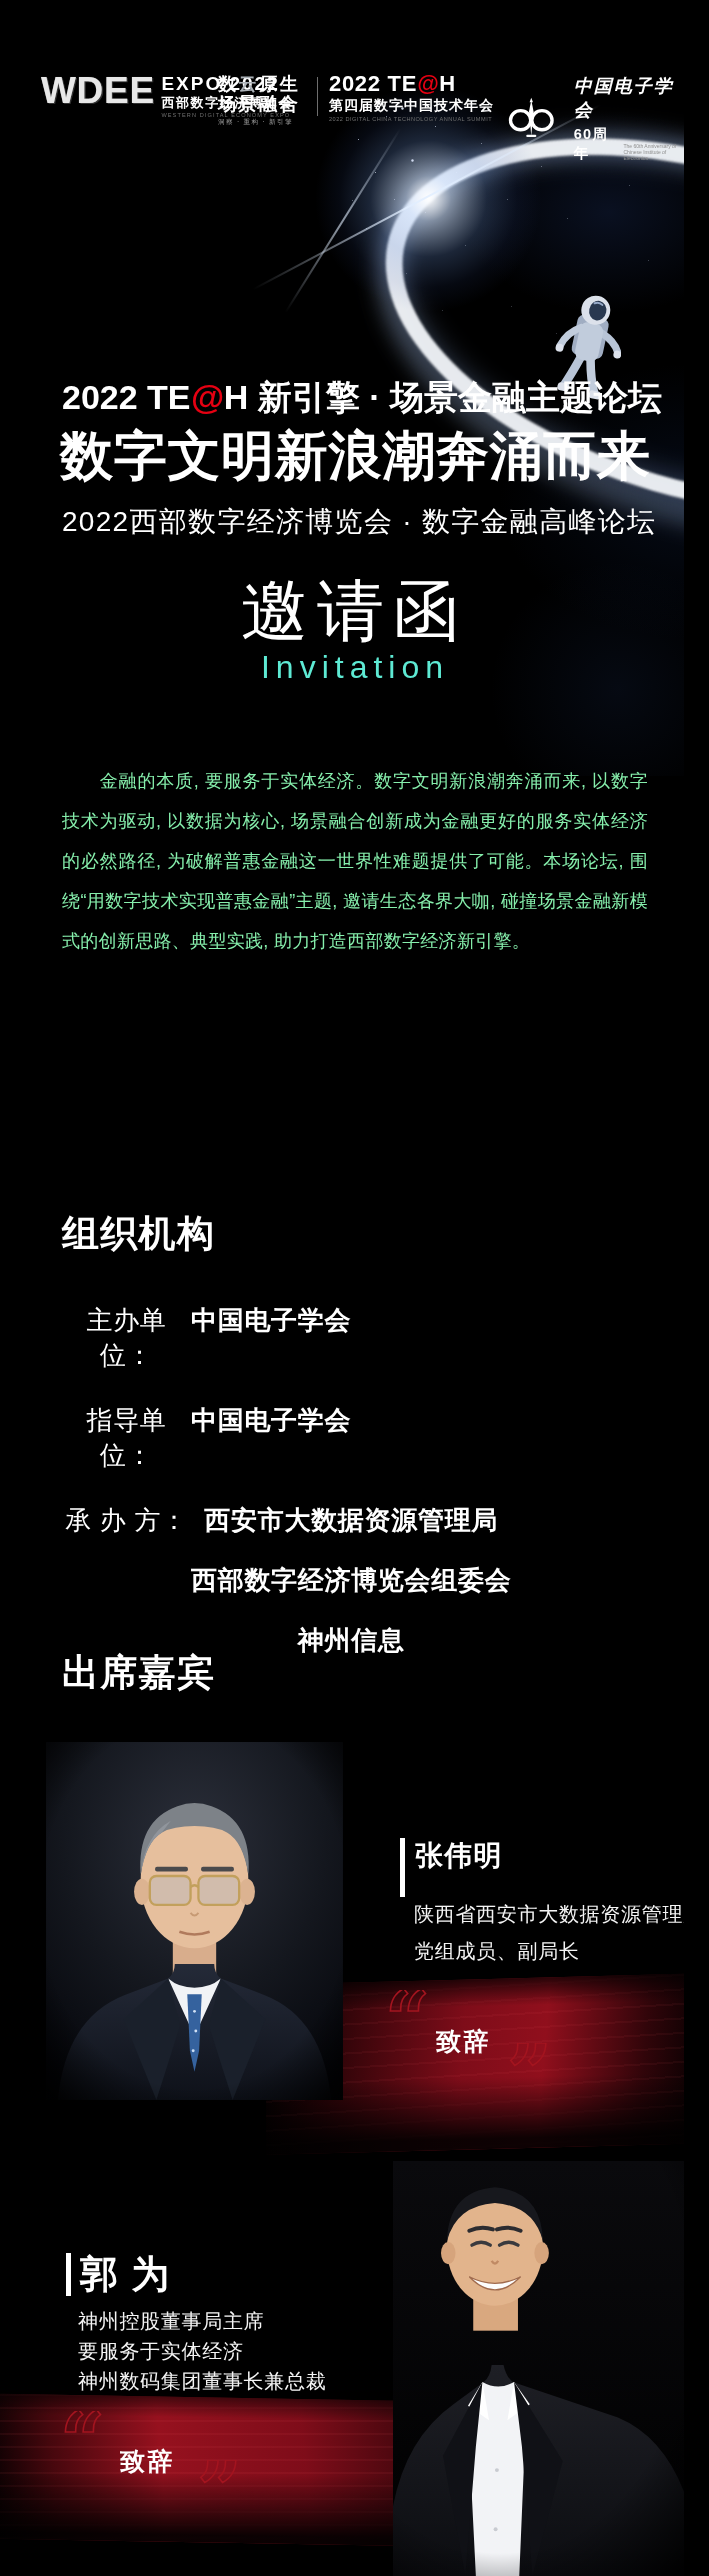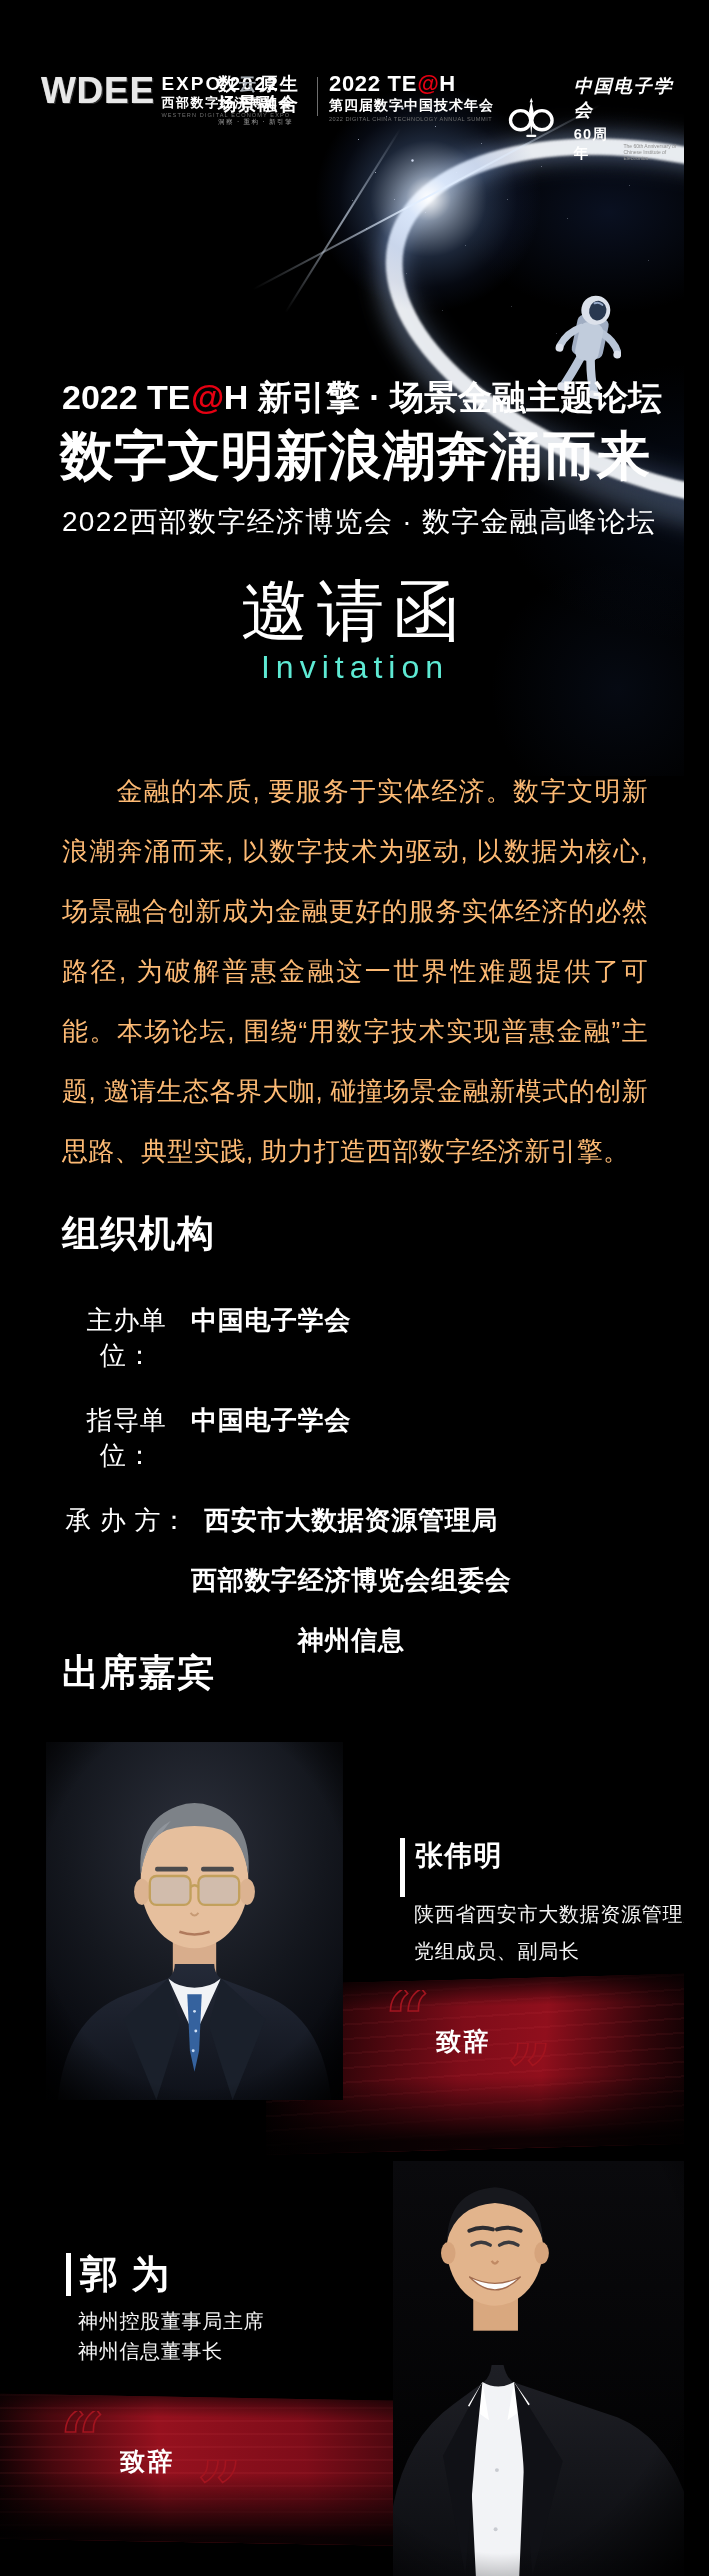--- a/index.html
+++ b/index.html
@@ -75,22 +75,22 @@
   .title1{left:62px;top:375px;font-size:34px;font-weight:800;letter-spacing:0;white-space:nowrap;text-align:right;}
   .title1 .logo-t{font-weight:900;}
   .main-title{left:60px;top:421px;font-size:53px;font-weight:900;letter-spacing:0.7px;white-space:nowrap;}
   .subtitle{left:62px;top:503px;font-size:28px;font-weight:500;letter-spacing:1.3px;white-space:nowrap;}
   
   .invite{left:0;top:578px;width:710px;text-align:center;}
   .invite-cn{font-size:67px;font-weight:300;letter-spacing:9.2px;line-height:1.0;
     font-family:"DejaVu Sans","Liberation Sans",sans-serif;}
   .invite-en{font-size:32px;font-weight:300;letter-spacing:6px;margin-top:4px;color:#5eead4;}
   
-  .intro{left:62px;top:761px;width:586px;font-size:26px;line-height:60px;
-    text-align:justify;text-indent:2.1em;letter-spacing:0.3px;font-weight:500;color:#fdba74;}
+  .intro{left:62px;top:761px;width:586px;font-size:18px;line-height:40px;
+    text-align:justify;text-indent:2.1em;letter-spacing:0.3px;font-weight:500;color:#86efac;}
   
   .sec-heading{font-size:37px;font-weight:900;letter-spacing:1.3px;}
   .org-heading{left:62px;top:1209px;}
   .org-rows{left:62px;top:1303px;font-size:26px;text-align:center;}
   .org-row{display:flex;margin-bottom:30px;}
   .org-label{width:129px;flex:none;font-weight:400;letter-spacing:0.7px;}
   .org-values{font-weight:800;letter-spacing:0.7px;}
   .org-values div{margin-bottom:25px;}
   .org-values div:last-child{margin-bottom:0;}
   .guests-heading{left:62px;top:1648px;}
@@ -344,21 +344,22 @@
       <circle cx="156" cy="560" r="3" fill="#c9cbd1"></circle>
     <path d="M136 336 L76 448 L110 631 L126 434 Z" fill="#101116"></path>
     <path d="M184 336 L258 456 L212 631 L196 434 Z" fill="#101116"></path>
     <rect width="482" height="631" fill="url(#vig2)"></rect>
   </svg>
 
   <div class="abs name-bar bar2"></div>
   <div class="abs g-name g2-name">郭 为</div>
   <div class="abs g-titles g2-titles">
     <div>神州控股董事局主席</div>
-    <div>神州信息董事长</div>
+    <div>要服务于实体经济</div>
+    <div>神州数码集团董事长兼总裁</div>
   </div>
 
   <svg class="abs quote q2o" viewBox="0 0 72 78">
     <text x="0" y="88" font-size="120" font-family="DejaVu Serif, Liberation Serif, serif" font-weight="bold" fill="none" stroke="#a3141f" stroke-width="2.5">“</text>
   </svg>
   <div class="abs zhici zhici2">致辞</div>
   <svg class="abs quote q2c" viewBox="0 0 72 78">
     <text x="0" y="88" font-size="120" font-family="DejaVu Serif, Liberation Serif, serif" font-weight="bold" fill="none" stroke="#a3141f" stroke-width="2.5">”</text>
   </svg>
 

